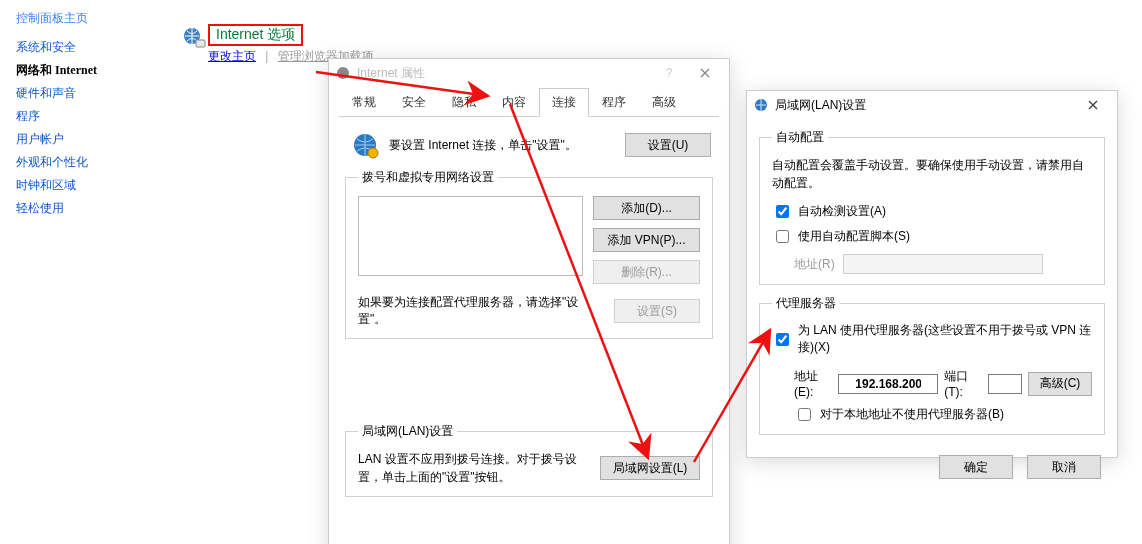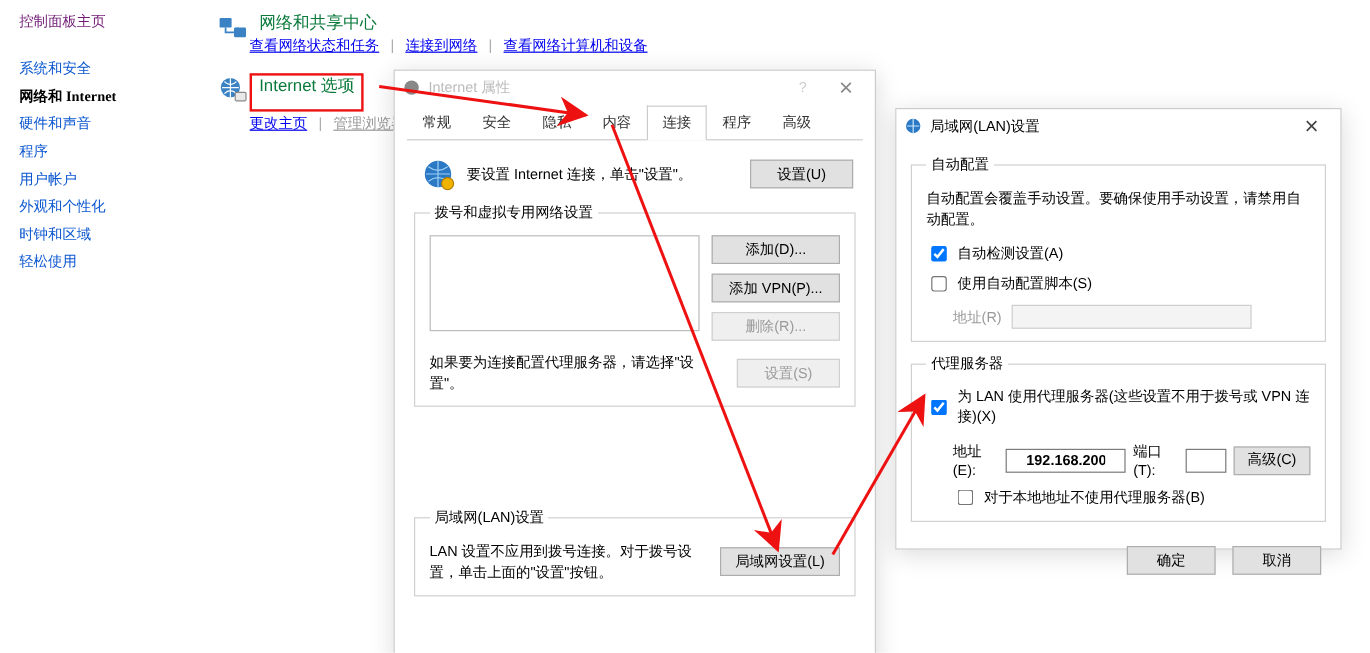--- a/index.html
+++ b/index.html
@@ -1,31 +1,31 @@
 <!DOCTYPE html>
 <html><head>
 <meta charset="utf-8">
 <style>
   * { box-sizing: border-box; font-family: "Microsoft YaHei", "Segoe UI", sans-serif; }
   body { margin: 0; width: 1142px; height: 544px; position: relative; background: #fff; overflow: hidden; font-size: 12px; color: #000; }
 
   
   .cp-sidebar { position: absolute; left: 0; top: 0; width: 160px; padding: 10px 0 0 16px; }
-  .cp-sidebar .hdr { color: #701a75; font-size: 12px; margin-bottom: 22px; }
+  .cp-sidebar .hdr { color: #3b82f6; font-size: 12px; margin-bottom: 12px; }
   .cp-sidebar a { display: block; color: #0b57d0; text-decoration: none; font-size: 12px; margin: 6px 0; }
   .cp-sidebar a.active { font-weight: 600; color: #000; font-family: Liberation Serif, serif; }
 
   .cp-main { position: absolute; left: 180px; top: 10px; right: 10px; }
   .cp-title-row { display: flex; align-items: flex-start; }
   .cp-icon { width: 28px; height: 28px; display: flex; align-items: center; justify-content: center; }
   .cp-title { color: #0a7a3b; font-size: 14px; margin-left: 8px; }
   .sep { color: #aaa; margin: 0 6px; }
 
   .cp-row2 { display: flex; align-items: flex-start; margin-top: 14px; }
-  .red-box { border: 2px solid #e11; padding: 0 6px 10px; display: inline-block; }
+  .red-box { border: 2px solid #e11; padding: 0 6px 0; display: inline-block; }
   .ie-label { color: #0a7a3b; font-size: 14px; }
 
   
   .win { position: absolute; background: #fff; border: 1px solid #ccc; box-shadow: 0 4px 20px rgba(0,0,0,.15); }
   .titlebar { height: 28px; display: flex; align-items: center; padding: 0 6px; font-size: 12px; color: #666; }
   .titlebar .ico { width: 16px; height: 16px; margin-right: 6px; display: flex; align-items: center; justify-content: center; }
   .titlebar .spacer { flex: 1; }
   .titlebar .wbtn { width: 36px; height: 24px; display: flex; align-items: center; justify-content: center; color: #666; }
 
   .tabs { display: flex; border-bottom: 1px solid #ccc; margin: 0 10px; }
@@ -67,39 +67,20 @@
   <a href="#" class="active">网络和 Internet</a>
   <a href="#">硬件和声音</a>
   <a href="#">程序</a>
   <a href="#">用户帐户</a>
   <a href="#">外观和个性化</a>
   <a href="#">时钟和区域</a>
   <a href="#">轻松使用</a>
 </div>
 
 <div class="cp-main">
-  <div class="cp-title-row">
-    <div class="cp-icon">
-      <svg width="26" height="26" viewBox="0 0 26 26">
-          <rect x="2" y="4" width="10" height="8" rx="1" fill="#3b82c4"></rect>
-          <rect x="14" y="12" width="10" height="8" rx="1" fill="#3b82c4"></rect>
-          <path d="M7 12 v4 h10 v-4" stroke="#3b82c4" stroke-width="1.5" fill="none"></path>
-        </svg>
-    </div>
-    <div>
-      <div class="cp-title"><span>网络和共享中心</span></div>
-      <div style="margin-top:2px">
-        <a href="#">查看网络状态和任务</a>
-        <span class="sep">|</span>
-        <a href="#">连接到网络</a>
-        <span class="sep">|</span>
-        <a href="#">查看网络计算机和设备</a>
-      </div>
-    </div>
-  </div>
 
   <div class="cp-row2">
     <div class="cp-icon">
       <svg width="26" height="26" viewBox="0 0 26 26">
           <circle cx="11" cy="11" r="8" fill="#3b82c4"></circle>
           <path d="M4 11 h14 M11 3 v16 M6 6 q5 5 10 0 M6 16 q5 -5 10 0" stroke="#fff" stroke-width="1" fill="none"></path>
           <rect x="15" y="15" width="9" height="7" rx="1" fill="#e8e8e8" stroke="#888"></rect>
         </svg>
     </div>
     <div>

